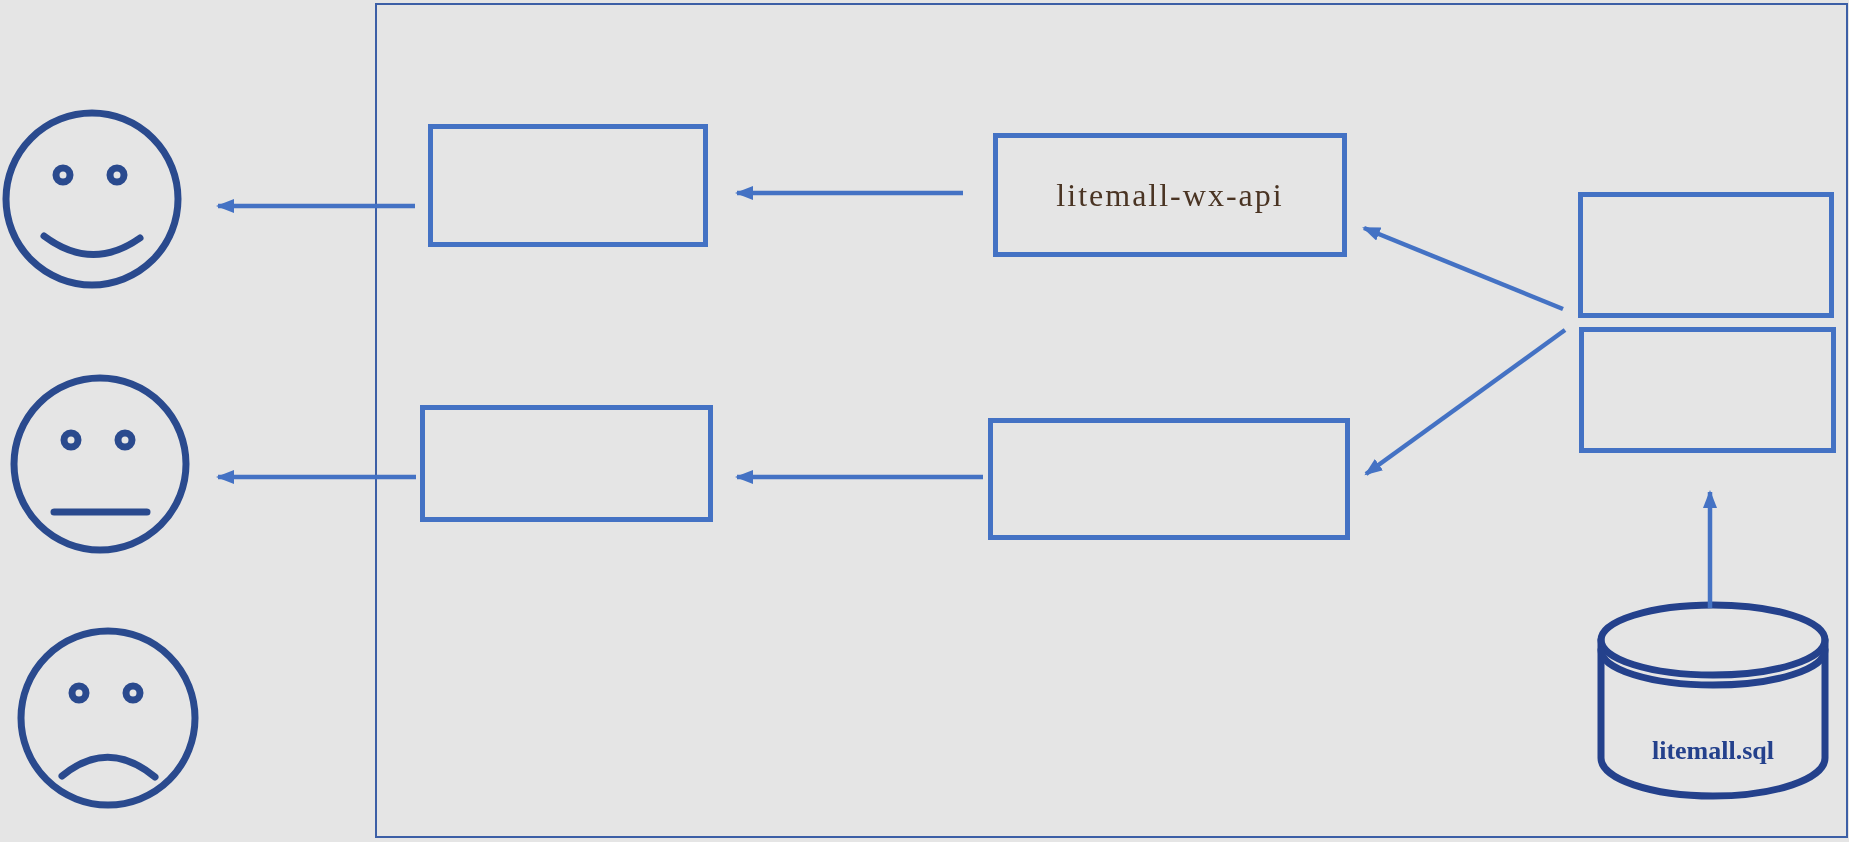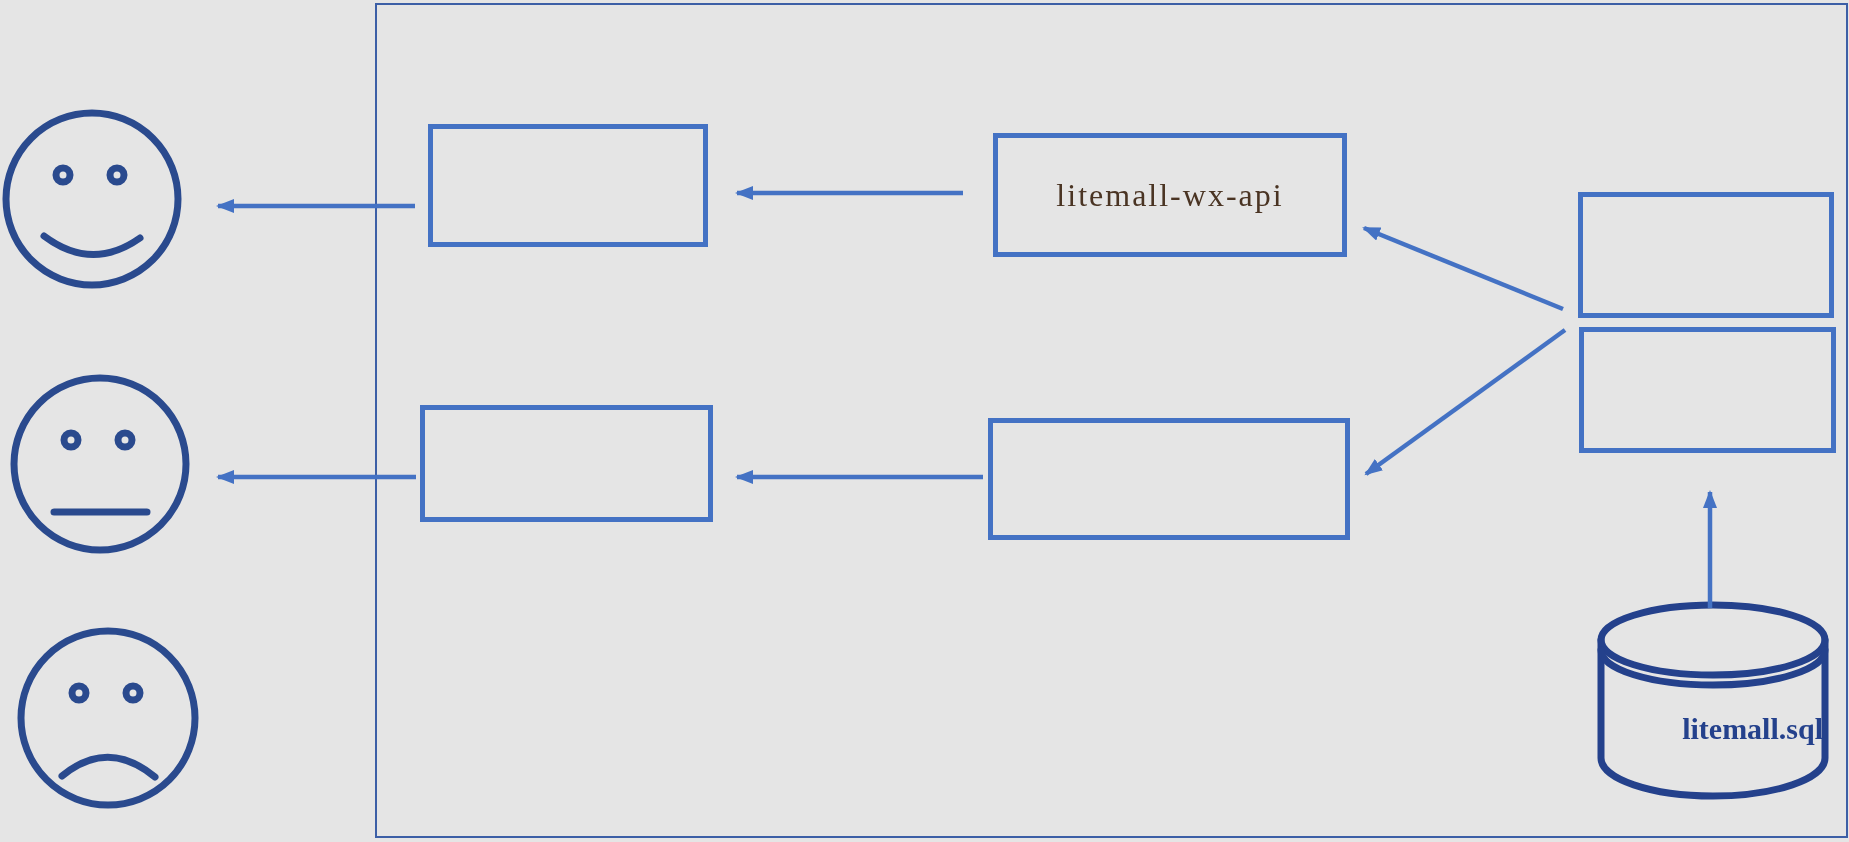--- a/index.html
+++ b/index.html
@@ -41,25 +41,25 @@
   .wx-api-label {
     color: #4a3423;
     font-size: 32px;
     font-weight: 400;
     letter-spacing: 2px;
     white-space: nowrap;
   }
   .db-label {
     position: absolute;
     left: 1603px;
-    top: 712px;
+    top: 736px;
     width: 220px;
-    text-align: right;
+    text-align: center;
     color: #24418c;
-    font-size: 30px;
+    font-size: 26px;
     font-weight: 700;
     white-space: nowrap;
   }
   svg.overlay {
     position: absolute;
     left: 0;
     top: 0;
     width: 1849px;
     height: 842px;
   }

